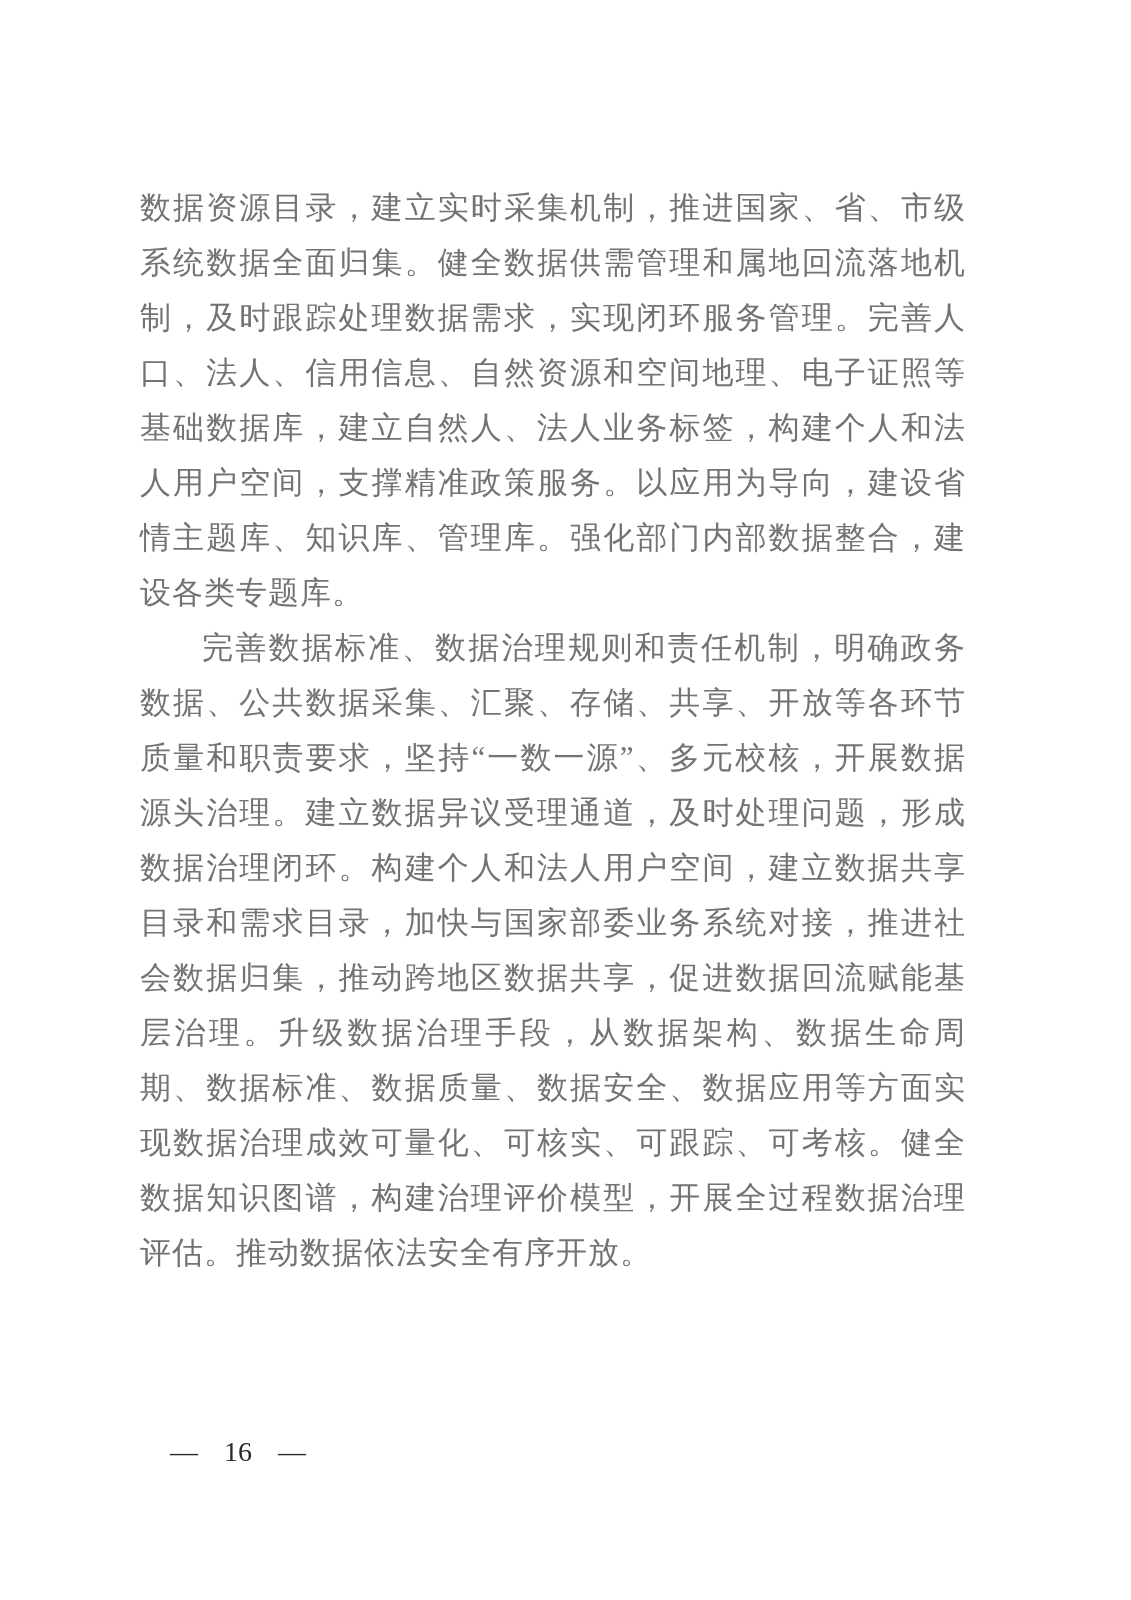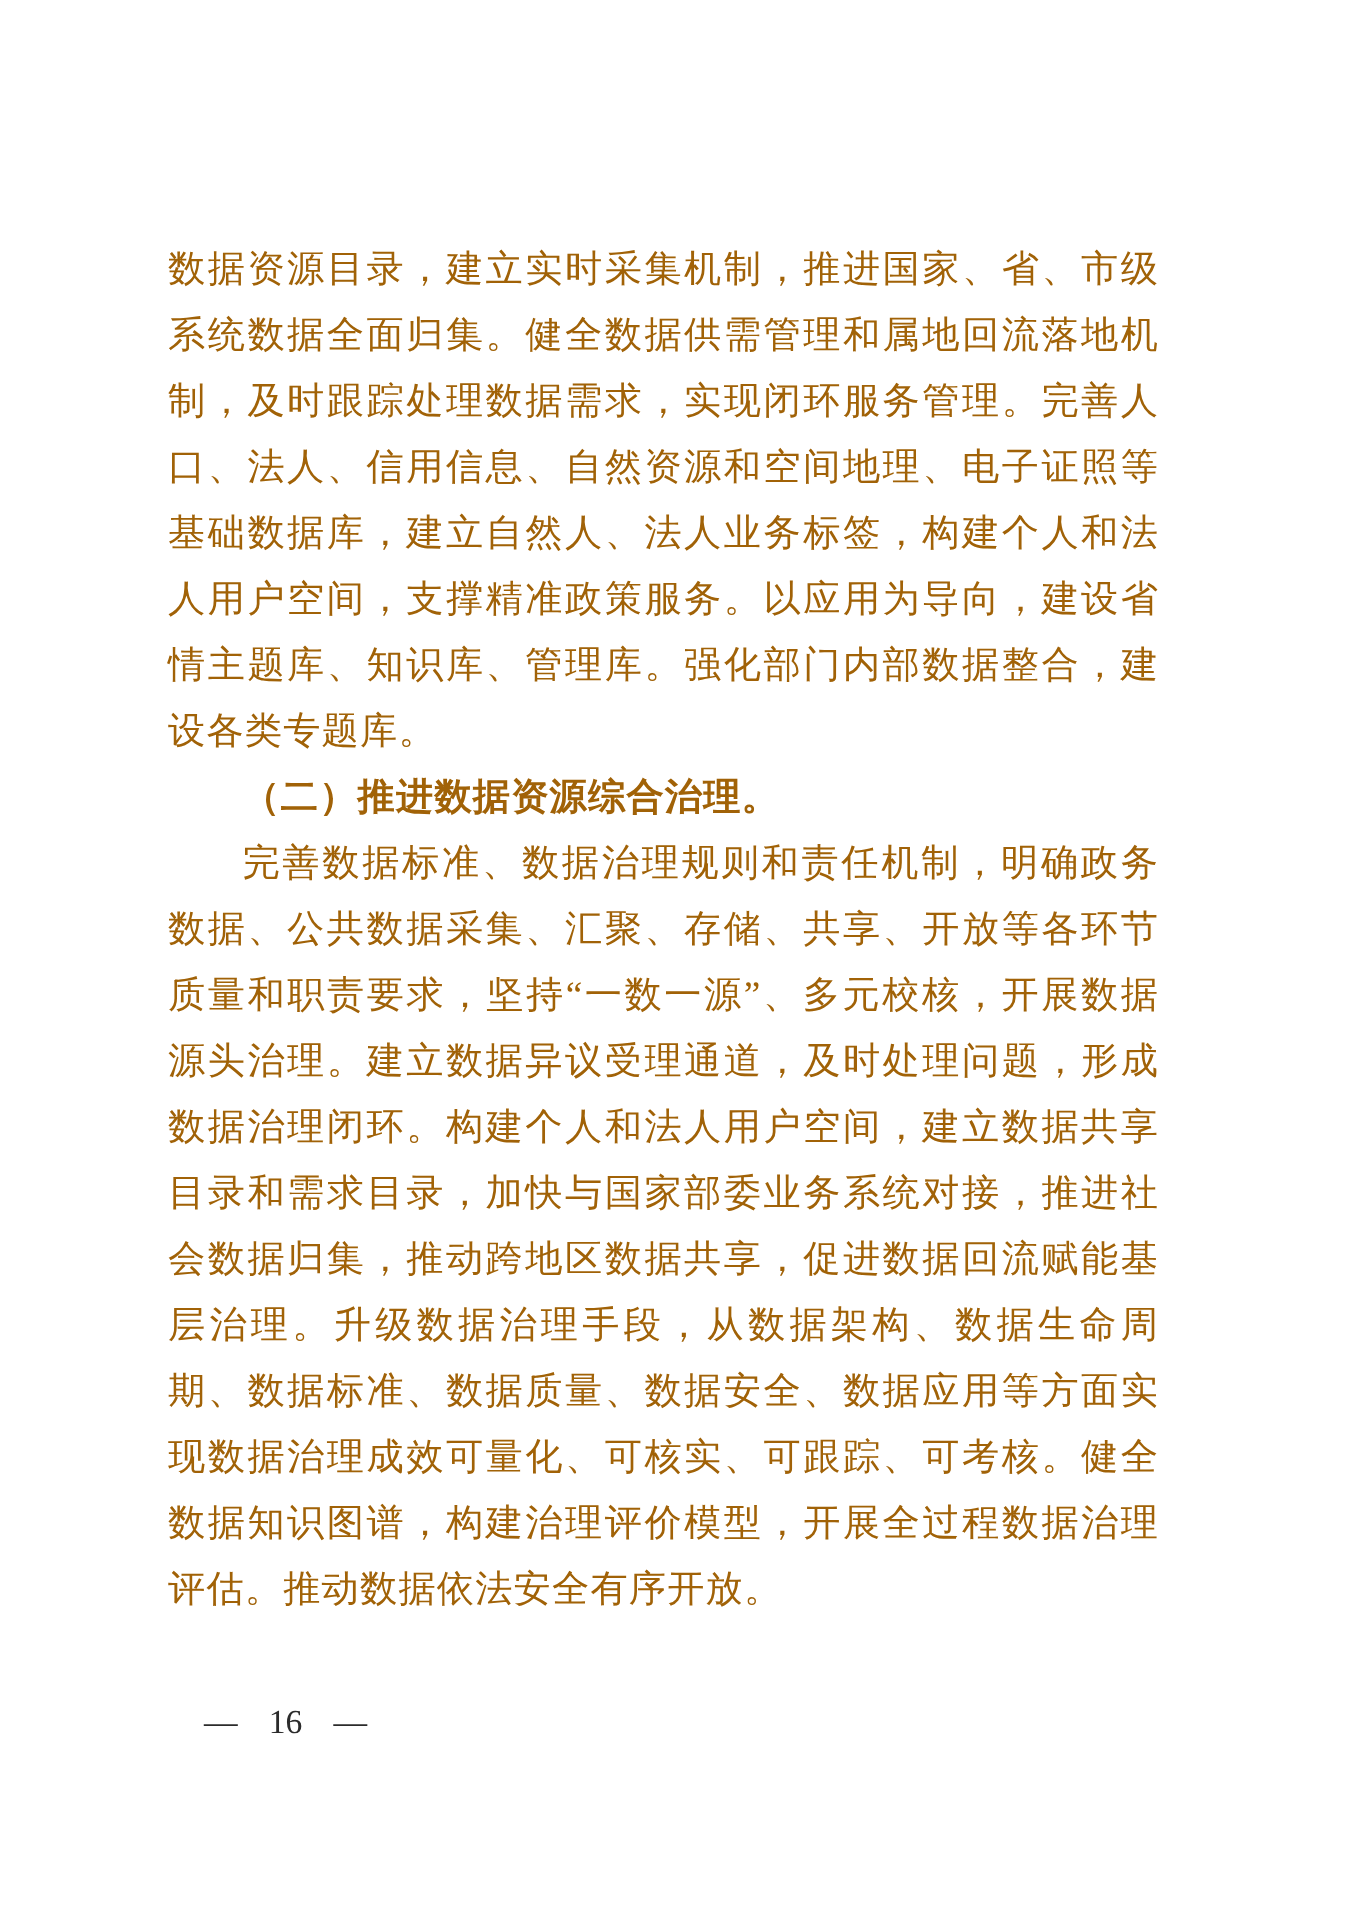--- a/index.html
+++ b/index.html
@@ -13,23 +13,23 @@
     width: 1131px;
     height: 1600px;
     background: #ffffff;
     overflow: hidden;
     font-family: "Liberation Serif", serif;
   }
 
   .content {
     position: absolute;
     left: 140px;
-    top: 196px;
+    top: 180px;
     width: 826px;
-    color: #a16207;
+    color: #737373;
     font-family: Liberation Serif, serif;
   }
 
   .content p {
     font-size: 31px;
     line-height: 55px;
     text-align: justify;
     text-align-last: left;
     text-justify: inter-character;
     letter-spacing: 1px;
@@ -53,32 +53,31 @@
     color: #2b2b2b;
     font-size: 28px;
     line-height: 36px;
   }
 
   .footer .dash {
     letter-spacing: 0;
   }
 
   .footer .page-num {
-    margin: 0 26px;
+    margin: 16px 26px;
   }
 </style>
 </head>
 <body>
 
 <div class="page">
 
   <div class="content">
     <p>数据资源目录，建立实时采集机制，推进国家、省、市级系统数据全面归集。健全数据供需管理和属地回流落地机制，及时跟踪处理数据需求，实现闭环服务管理。完善人口、法人、信用信息、自然资源和空间地理、电子证照等基础数据库，建立自然人、法人业务标签，构建个人和法人用户空间，支撑精准政策服务。以应用为导向，建设省情主题库、知识库、管理库。强化部门内部数据整合，建设各类专题库。</p>
 
-    <p class="heading">（二）推进数据资源综合治理。</p>
 
     <p class="indent">完善数据标准、数据治理规则和责任机制，明确政务数据、公共数据采集、汇聚、存储、共享、开放等各环节质量和职责要求，坚持“一数一源”、多元校核，开展数据源头治理。建立数据异议受理通道，及时处理问题，形成数据治理闭环。构建个人和法人用户空间，建立数据共享目录和需求目录，加快与国家部委业务系统对接，推进社会数据归集，推动跨地区数据共享，促进数据回流赋能基层治理。升级数据治理手段，从数据架构、数据生命周期、数据标准、数据质量、数据安全、数据应用等方面实现数据治理成效可量化、可核实、可跟踪、可考核。健全数据知识图谱，构建治理评价模型，开展全过程数据治理评估。推动数据依法安全有序开放。</p>
   </div>
 
   <div class="footer">
     <span class="dash">—</span>
     <span class="page-num">16</span>
     <span class="dash">—</span>
   </div>
 

